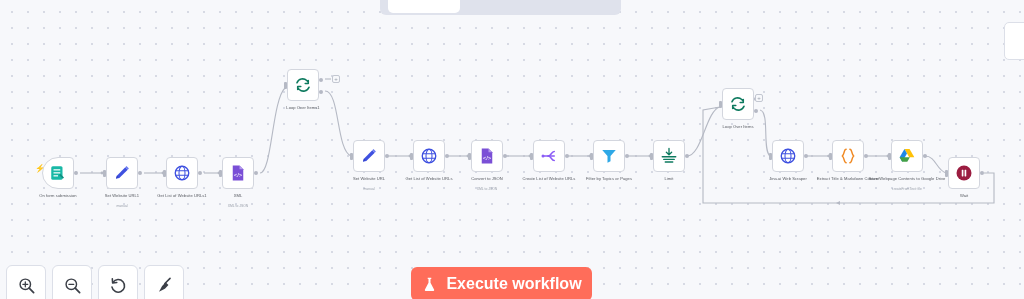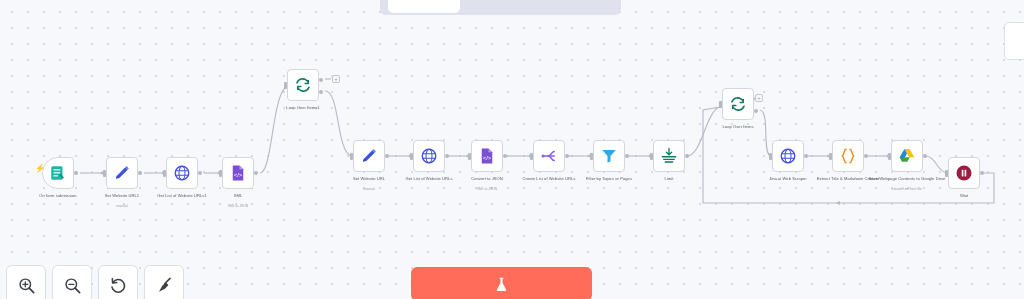--- a/index.html
+++ b/index.html
@@ -379,15 +379,16 @@
         <path d="M19 3 L12.5 9.5" stroke="#3b3f47" stroke-width="2" stroke-linecap="round"></path>
         <path d="M13.5 8 L9 12.5 L5 20 L12.5 16 L17 11.5 Z" fill="#3b3f47"></path>
       </svg>
     </div>
   </div>
 
   <button class="exec-btn">
     <svg viewBox="0 0 24 24">
       <path d="M9.5 2.5 h5 v1.6 h-1.1 v5.4 l5 9.4 a1.6 1.6 0 0 1 -1.4 2.4 H7 a1.6 1.6 0 0 1 -1.4 -2.4 l5 -9.4 V4.1 H9.5 z" fill="#ffffff"></path>
     </svg>
+    <span>Execute workflow</span>
   </button>
 
 </div>
 
 </body></html>

